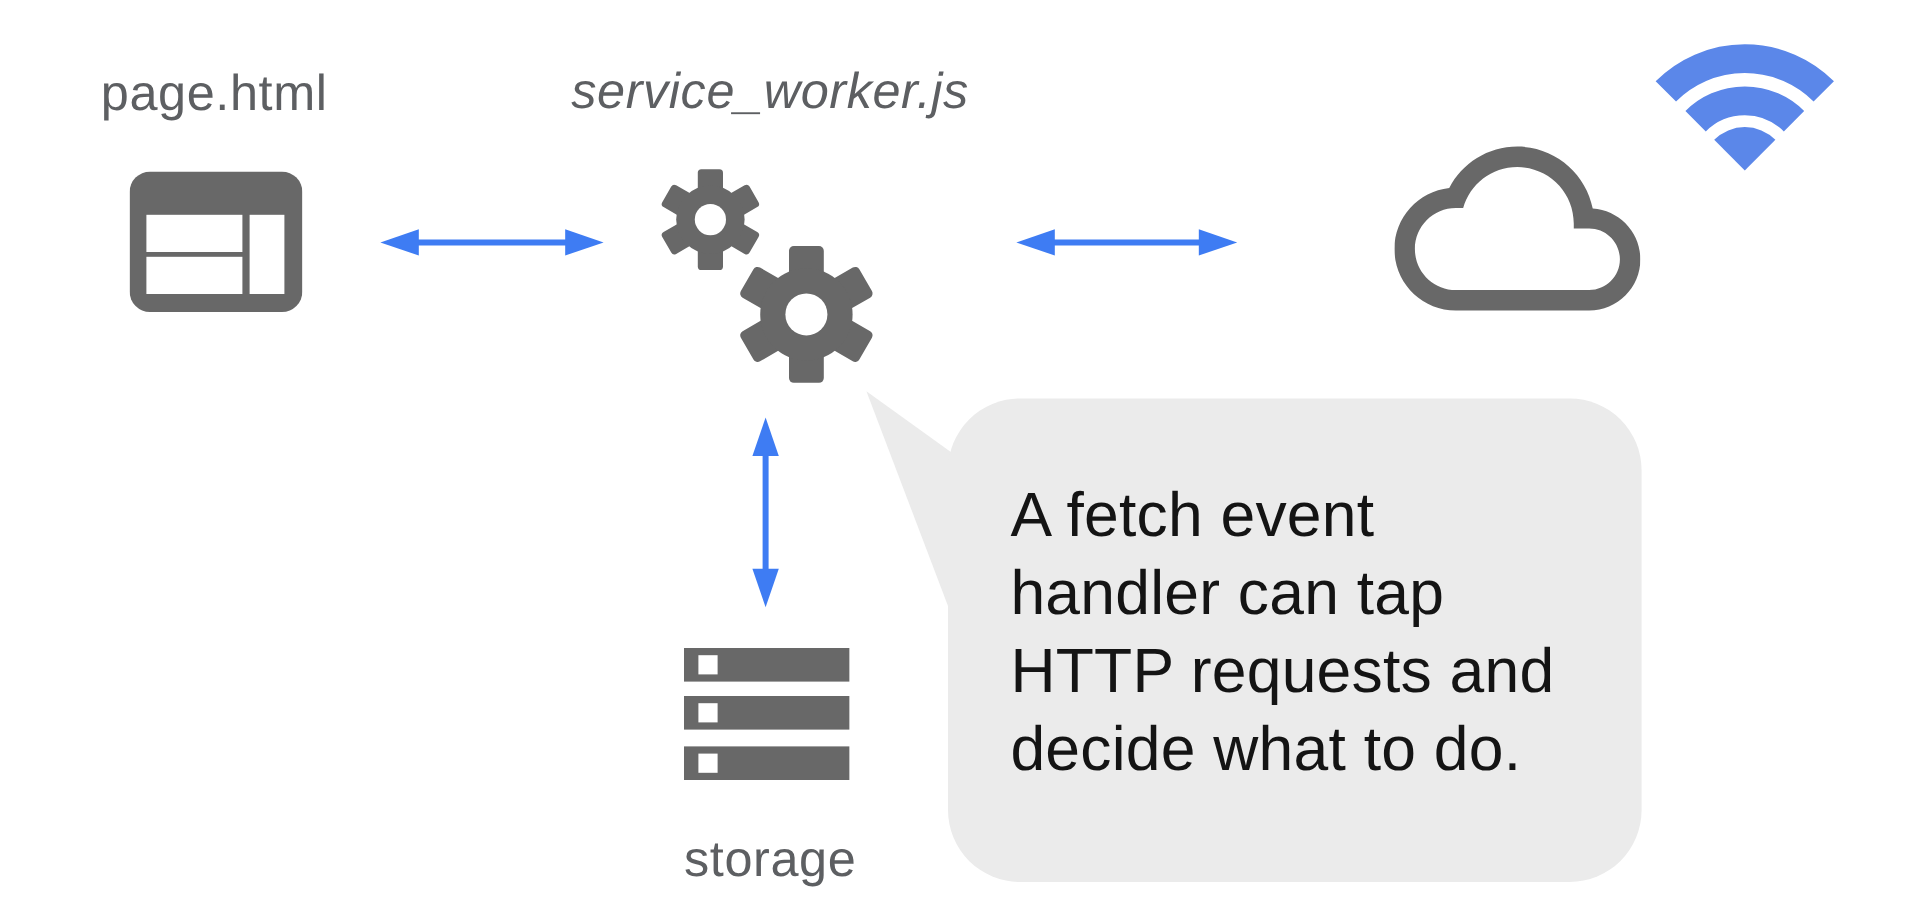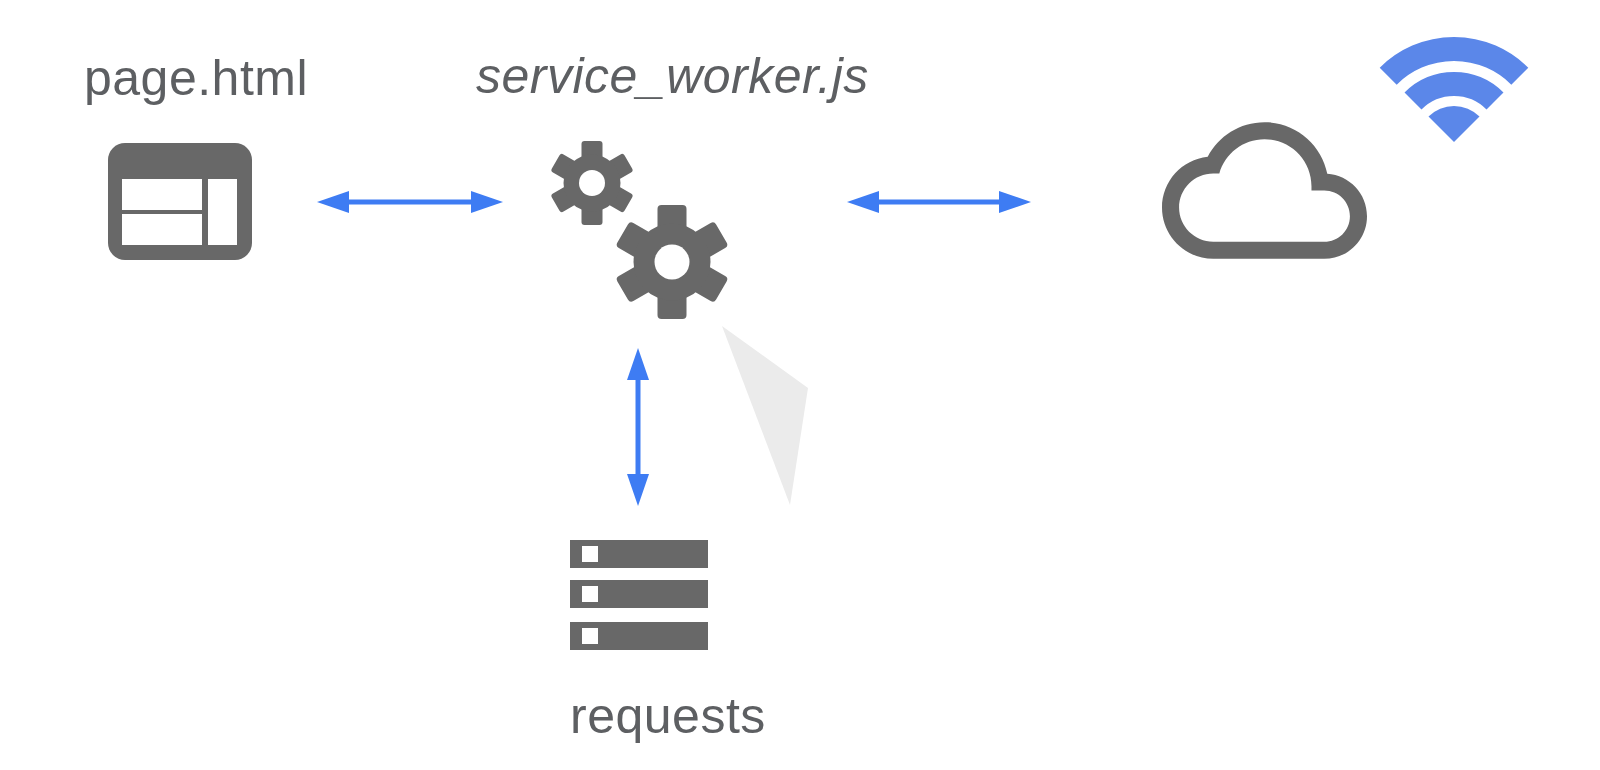--- a/index.html
+++ b/index.html
@@ -15,21 +15,21 @@
   body{background:#fff;font-family:"Liberation Sans", sans-serif;}
   .canvas{
     position:relative;
     width:1600px;height:770px;
     background:var(--canvas-bg);
     overflow:hidden;
   }
   .abs{position:absolute;}
   .node-label{
     position:absolute;
-    font-size:50px;
+    font-size:42px;
     line-height:42px;
     color:var(--label-gray);
     white-space:nowrap;
     letter-spacing:0.5px;
   }
   .gray-fill{fill:var(--icon-gray);}
   .white-fill{fill:#ffffff;}
   .blue-fill{fill:var(--arrow-blue);}
   .blue-stroke{stroke:var(--arrow-blue);stroke-width:5;fill:none;}
   .wifi-stroke{stroke:var(--wifi-blue);stroke-width:24;fill:none;}
@@ -122,25 +122,33 @@
   <svg class="abs" style="left:1378px;top:32px;" width="152" height="120" viewBox="0 0 152 120">
     <path class="wifi-stroke" d="M 10.2 44.2 A 93 93 0 0 1 141.8 44.2"></path>
     <path class="wifi-stroke" d="M 35 69 A 58 58 0 0 1 117 69"></path>
     <path class="wifi-fill" d="M 76 110 L 50.5 84.5 A 36 36 0 0 1 101.5 84.5 Z"></path>
   </svg>
 
   <svg class="abs" style="left:700px;top:320px;" width="160" height="200" viewBox="0 0 160 200">
     <polygon class="bubble-fill" points="22,6 108,68 90,185"></polygon>
   </svg>
 
+  <div class="callout-bubble">
+    <div class="callout-text">
+      <div>A fetch event</div>
+      <div>handler can tap</div>
+      <div>HTTP requests and</div>
+      <div>decide what to do.</div>
+    </div>
+  </div>
 
   <svg class="abs" style="left:570px;top:540px;" width="138" height="112" viewBox="0 0 138 112">
     <rect class="gray-fill" x="0" y="0" width="138" height="28"></rect>
     <rect class="white-fill" x="12" y="6" width="16" height="16"></rect>
     <rect class="gray-fill" x="0" y="40" width="138" height="28"></rect>
     <rect class="white-fill" x="12" y="46" width="16" height="16"></rect>
     <rect class="gray-fill" x="0" y="82" width="138" height="28"></rect>
     <rect class="white-fill" x="12" y="88" width="16" height="16"></rect>
   </svg>
 
-  <div class="node-label" style="left:570px;top:695px;">requests</div>
+  <div class="node-label" style="left:570px;top:695px;">storage</div>
 
 </div>
 
 </body></html>

